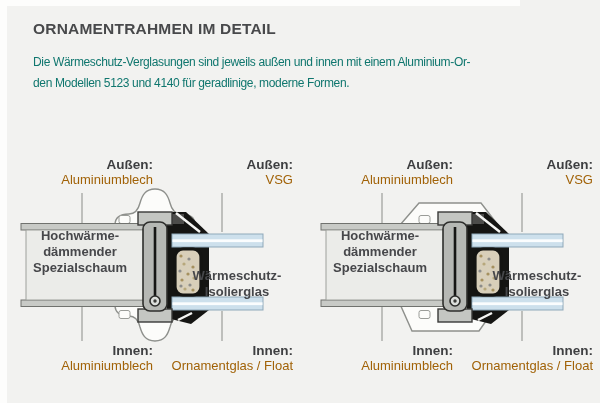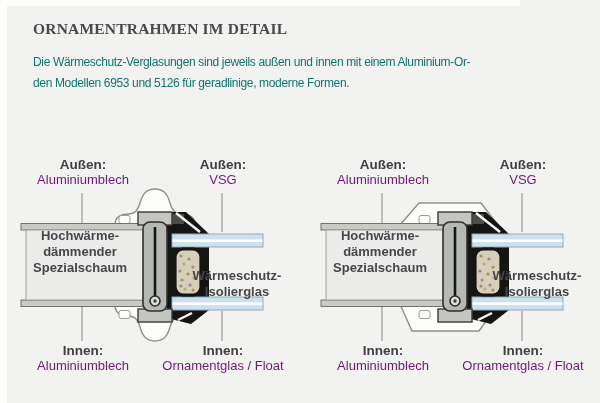--- a/index.html
+++ b/index.html
@@ -5,34 +5,34 @@
   html,body{margin:0;padding:0}
   body{
     width:600px;height:403px;position:relative;overflow:hidden;
     background:#f2f2f0;
     font-family:"Liberation Sans",sans-serif;
   }
   .edge-left{position:absolute;left:0;top:0;width:7px;height:403px;background:#fdfdfc}
   .edge-top{position:absolute;left:0;top:0;width:520px;height:6px;background:#fdfdfc}
   .title{
     position:absolute;left:33px;top:20px;
-    font-size:15.5px;font-weight:bold;color:#48494b;letter-spacing:.2px;white-space:nowrap;font-family:Liberation Serif, serif;
+    font-size:15.5px;font-weight:bold;color:#48494b;letter-spacing:.2px;white-space:nowrap;
   }
   .para{
     position:absolute;left:33px;top:52px;
     color:#0f766e;font-size:12px;line-height:21px;letter-spacing:-.35px;
   }
   .para div{white-space:nowrap}
   .diagram{position:absolute;top:152px;width:290px;height:250px}
   #d0{left:5px}
   #d1{left:305px}
   .diagram svg{position:absolute;left:0;top:0}
-  .lbl{position:absolute;text-align:center;font-size:13px;line-height:15px;white-space:nowrap}
+  .lbl{position:absolute;text-align:right;font-size:13px;line-height:15px;white-space:nowrap}
   .lbl .hd{display:block;color:#3e3f41;font-weight:bold;font-size:13.5px}
-  .lbl .sub{display:block;color:#701a75}
+  .lbl .sub{display:block;color:#a16207}
   .lbl-tl{left:8px;top:5px;width:140px}
   .lbl-tr{left:148px;top:5px;width:140px}
   .lbl-bl{left:8px;top:191px;width:140px}
   .lbl-br{left:148px;top:191px;width:140px}
   .ov{
     position:absolute;text-align:center;font-weight:bold;color:#46474a;
     font-size:13px;line-height:16px;white-space:nowrap;
   }
   .ov-foam{left:10px;top:76px;width:130px}
   .ov-glass{left:167px;top:116px;width:130px}
@@ -55,21 +55,21 @@
 </head>
 <body>
 
 <div class="edge-left"></div>
 <div class="edge-top"></div>
 
 <div class="title">ORNAMENTRAHMEN IM DETAIL</div>
 
 <div class="para">
   <div>Die Wärmeschutz-Verglasungen sind jeweils außen und innen mit einem Aluminium-Or-</div>
-  <div>den Modellen 6953 und 5126 für geradlinige, moderne Formen.</div>
+  <div>den Modellen 5123 und 4140 für geradlinige, moderne Formen.</div>
 </div>
 
 <div class="diagram" id="d0">
   <svg width="290" height="250" viewBox="0 0 290 250">
 
     <line class="conn" x1="77" y1="41" x2="77" y2="72"></line>
     <line class="conn" x1="217" y1="41" x2="217" y2="80"></line>
     <line class="conn" x1="77" y1="154" x2="77" y2="189"></line>
     <line class="conn" x1="217" y1="159" x2="217" y2="189"></line>
 

